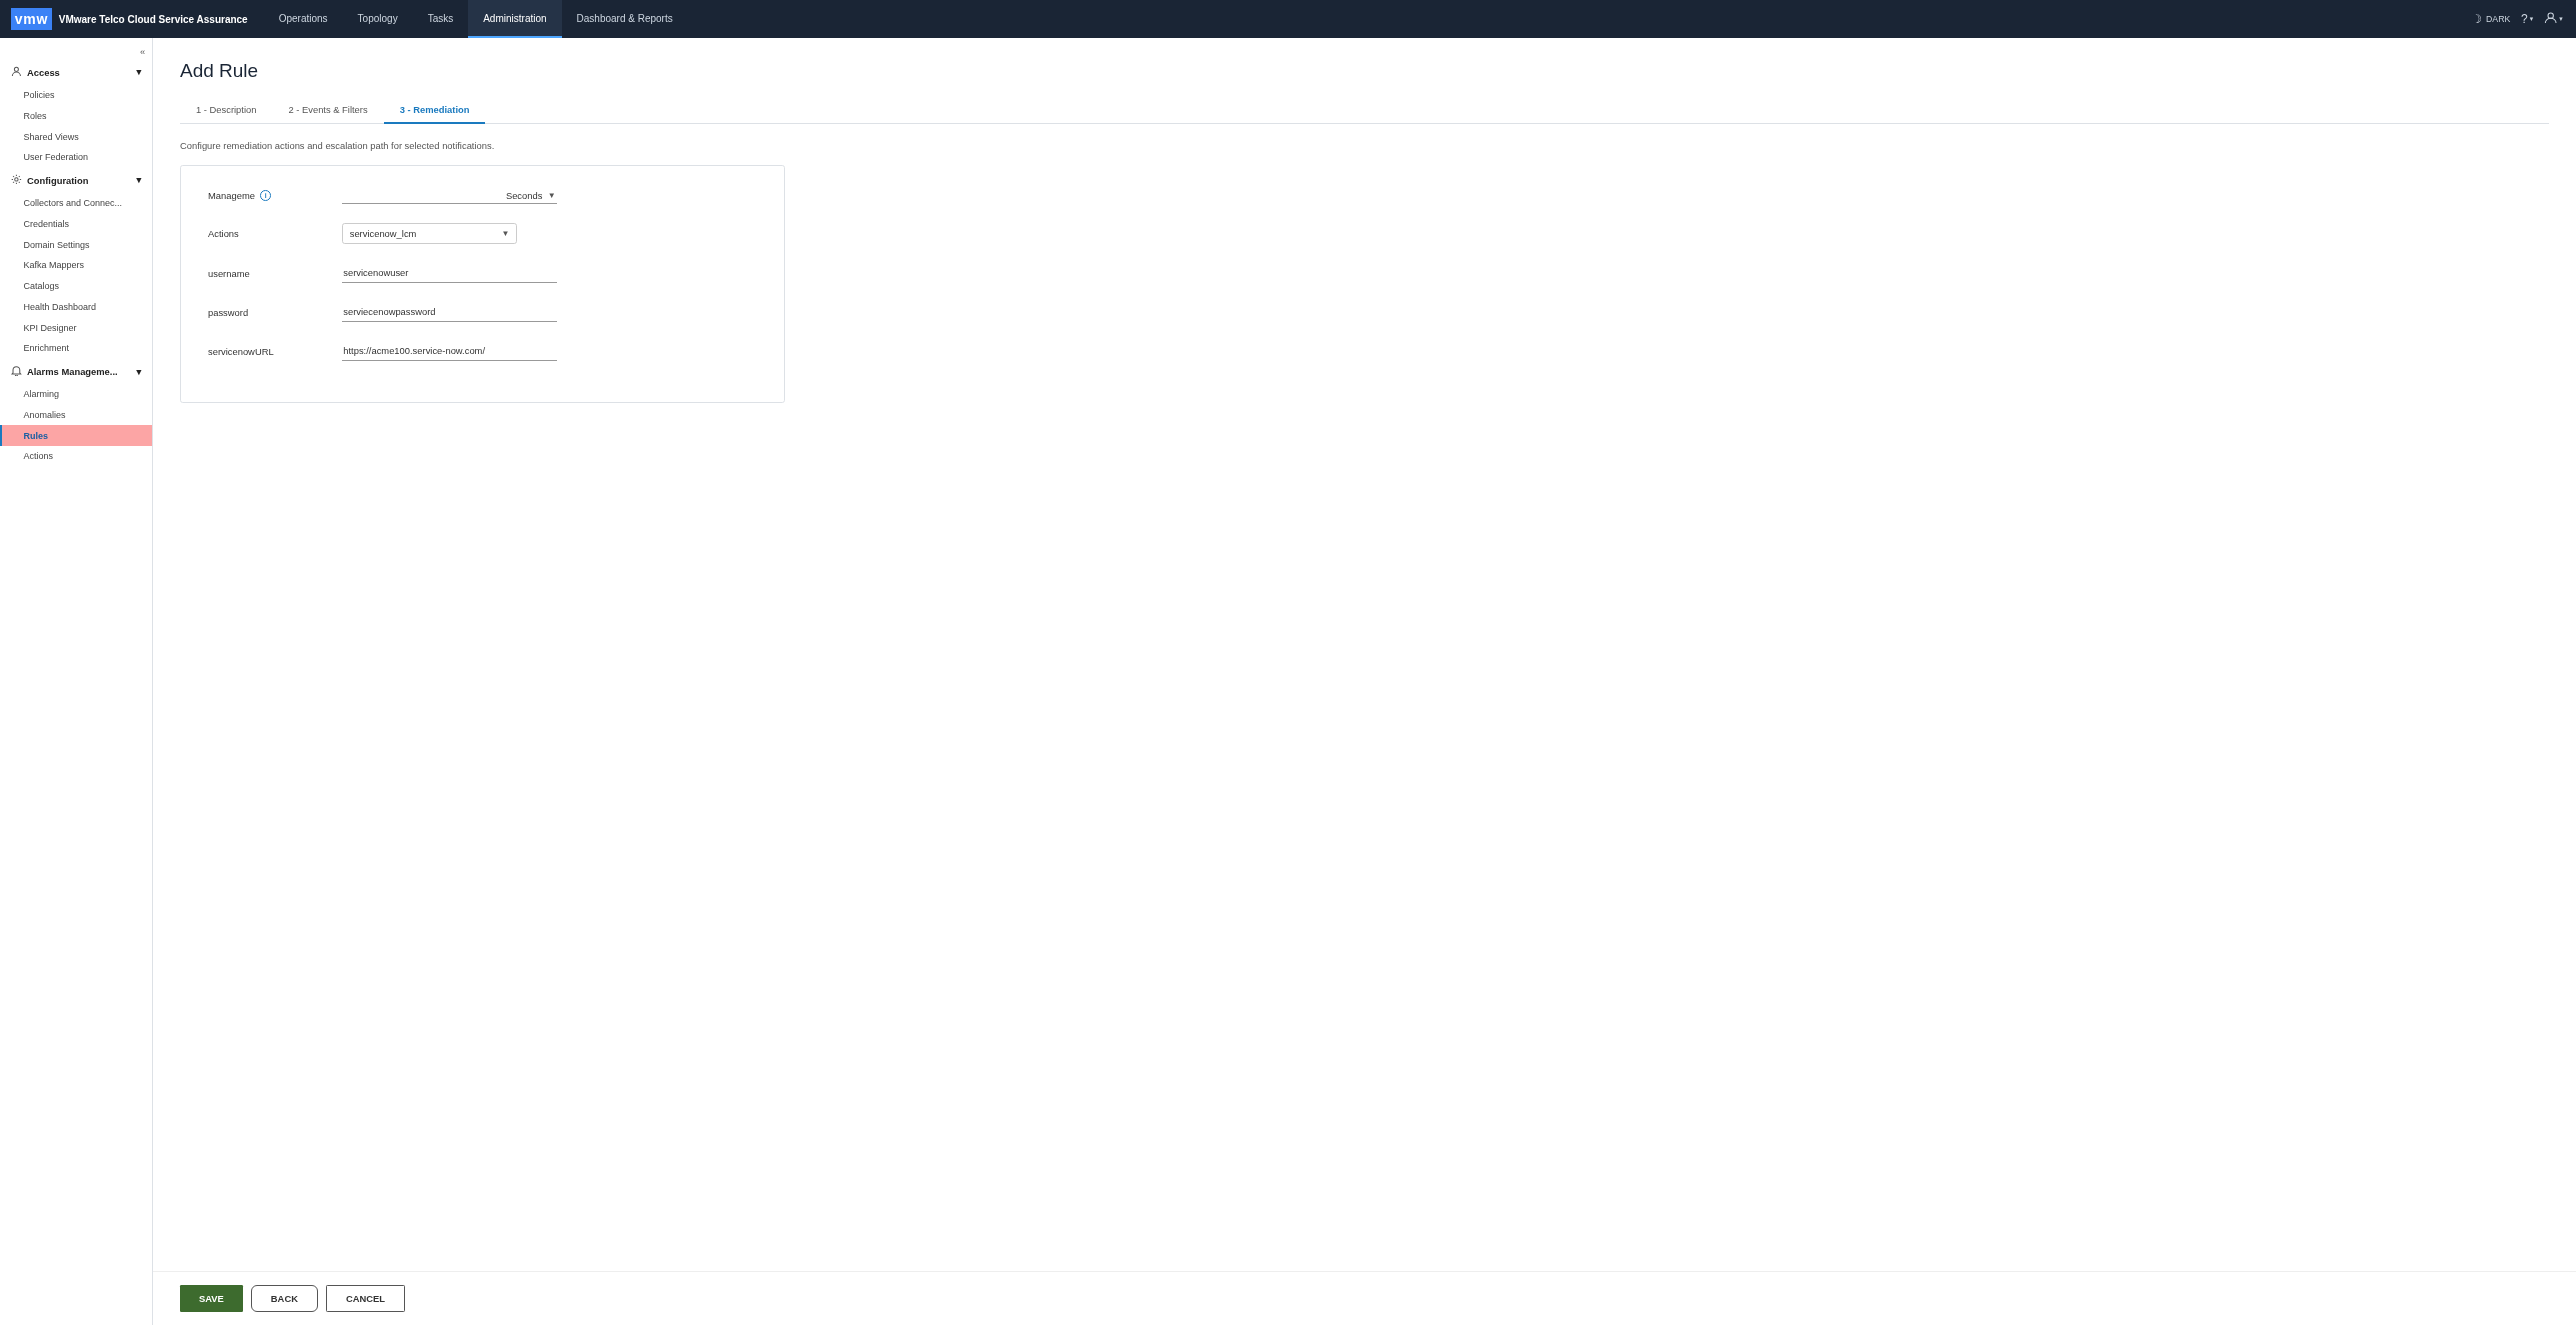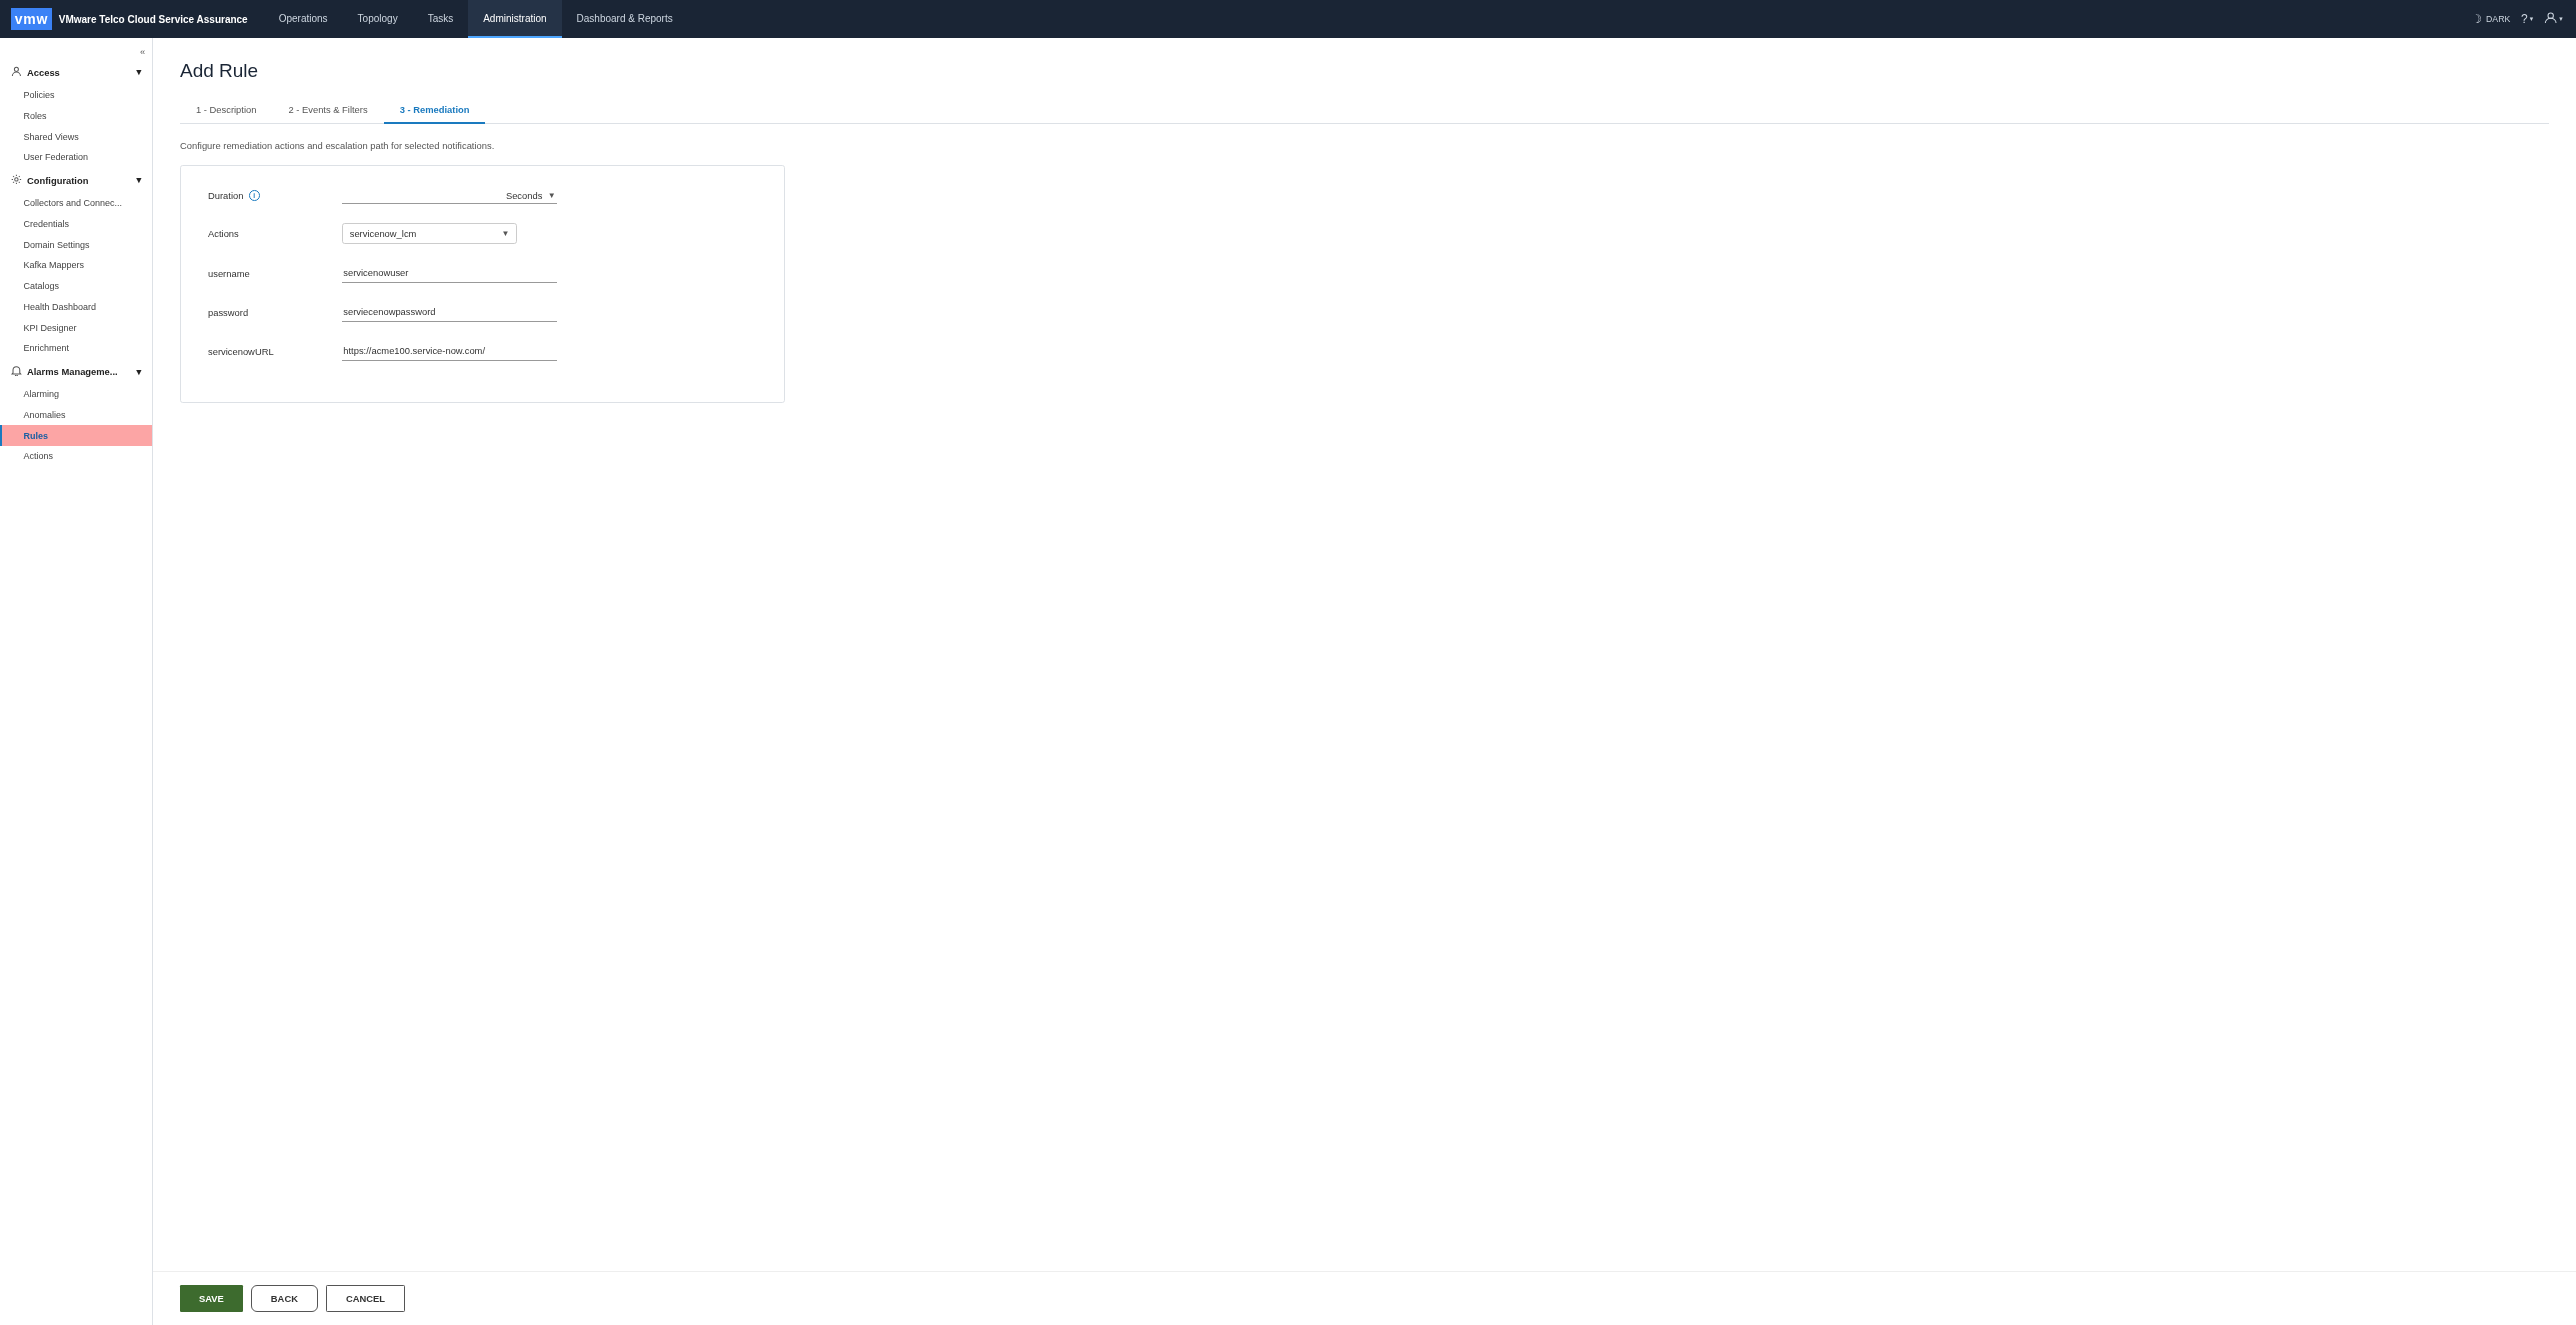--- a/index.html
+++ b/index.html
@@ -428,21 +428,21 @@
         <div class="tab">2 - Events &amp; Filters</div>
         <div class="tab active">3 - Remediation</div>
       </div>
 
       <p class="form-description">Configure remediation actions and escalation path for selected notifications.</p>
 
       <div class="form-card">
 
         <div class="form-row">
           <div class="form-label">
-            <span>Duration</span>
+            <span>Manageme</span>
             <span class="info-icon">i</span>
           </div>
           <div class="form-control">
             <div class="form-select-wrapper">
               <span class="form-select-value">Seconds</span>
               <span class="form-select-arrow">▼</span>
             </div>
           </div>
         </div>
 

